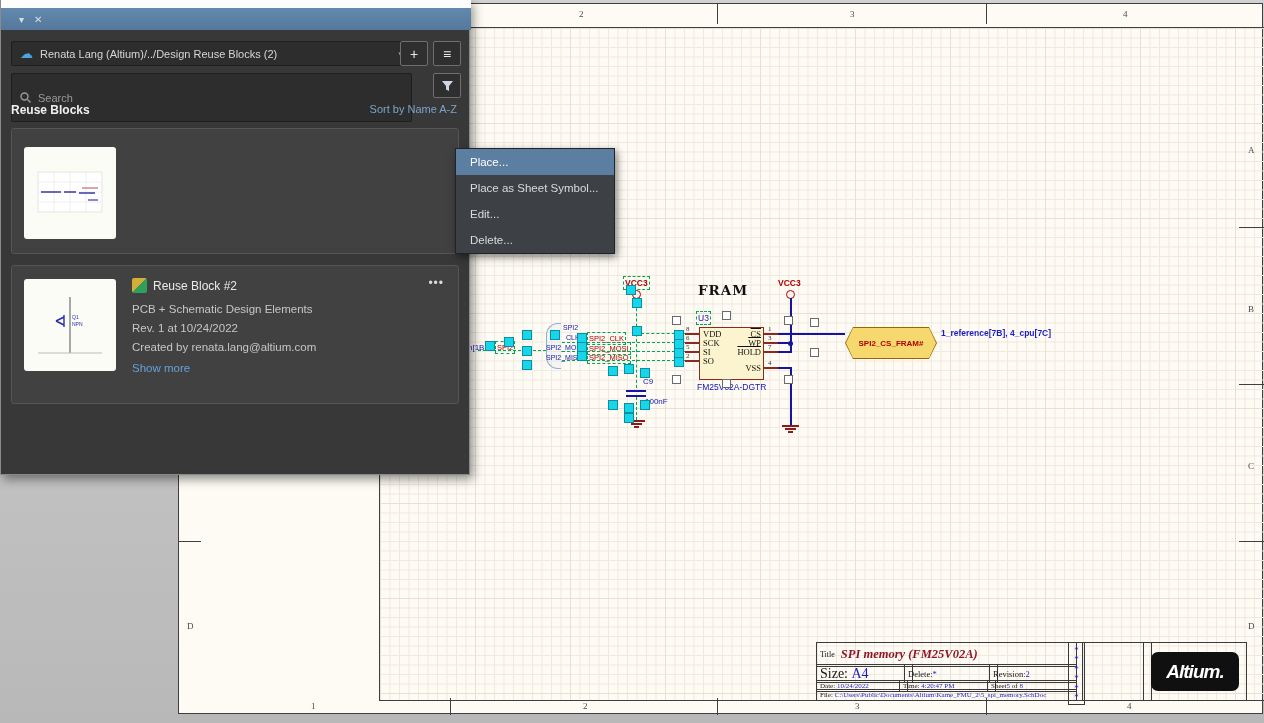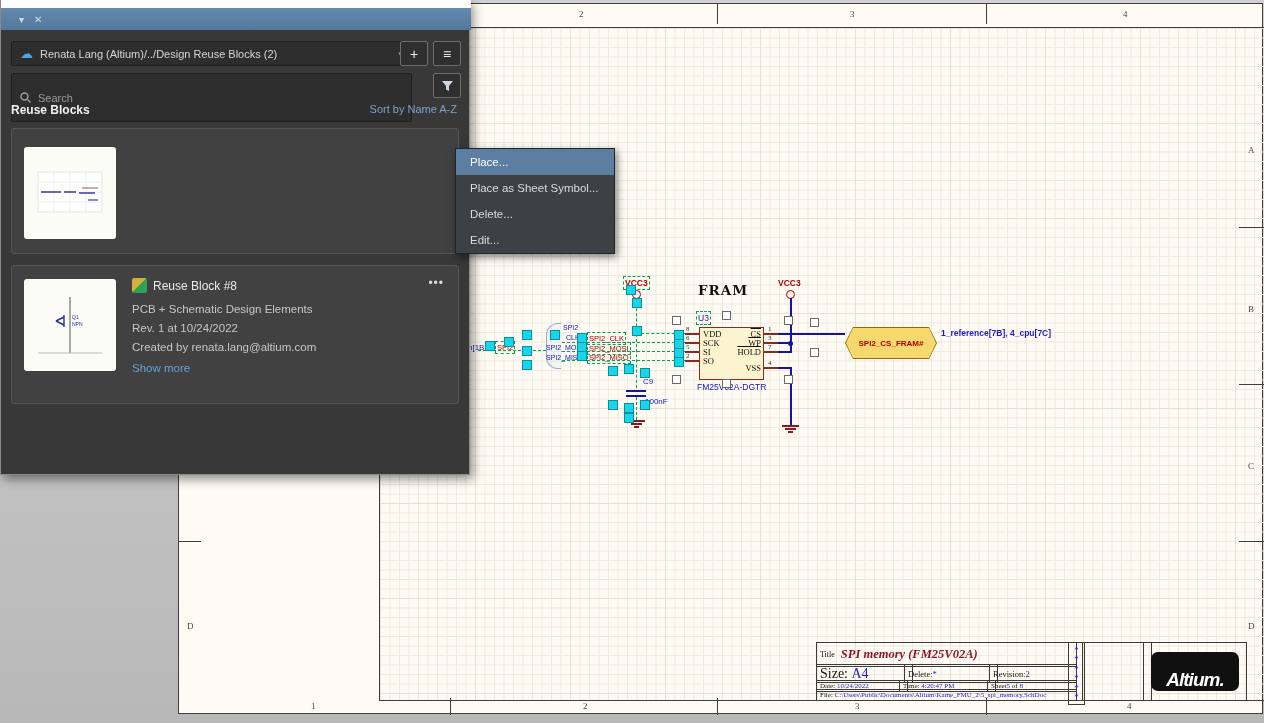--- a/index.html
+++ b/index.html
@@ -18,21 +18,21 @@
   .zone{position:absolute;font-family:"Liberation Serif",serif;font-size:9px;color:#4a4a4a;}
   .vline{position:absolute;width:1px;background:#3f3f3f;}
   .hline{position:absolute;height:1px;background:#3f3f3f;}
 
   
   .tb-cell{position:absolute;border:1px solid #3a3a3a;font-family:"Liberation Serif",serif;
            color:#151515;display:flex;align-items:center;padding:0 3px;background:transparent;}
   .blue{color:#1d1dc4;}
   .tb-small{font-size:7px;}
   #tb-title-val{font-size:12.5px;font-weight:bold;font-style:italic;color:#8e1526;margin-left:6px;}
-  #logo-box{background:#101010;border-radius:7px;display:flex;align-items:flex-end;justify-content:center;}
+  #logo-box{background:#101010;border-radius:7px;display:flex;align-items:center;justify-content:center;}
   #logo-box span{color:#fff;font-weight:bold;font-style:italic;font-size:19px;letter-spacing:-1px;
                  font-family:"Liberation Sans",sans-serif;}
   #stars{flex-direction:column;justify-content:space-around;align-items:center;padding:2px 0;}
   #stars span{color:#2222cc;font-size:9px;line-height:8px;}
 
   
   .gwire-h{position:absolute;height:0;border-top:1px dashed #00a550;}
   .gwire-v{position:absolute;width:0;border-left:1px dashed #00a550;}
   .bwire-h{position:absolute;height:2px;background:#1414a0;}
   .bwire-v{position:absolute;width:2px;background:#1414a0;}
@@ -362,28 +362,28 @@
       <svg width="92" height="92" viewBox="0 0 92 92">
         <path d="M46 18 v56" stroke="#555" stroke-width="1"></path>
         <path d="M14 74 h64" stroke="#bbb" stroke-width="1"></path>
         <path d="M40 38 l-8 4 M40 46 l-8 -4 M40 36 v12" stroke="#2a2ab0" stroke-width="1.4" fill="none"></path>
         <text x="48" y="40" font-size="5" fill="#2a2ab0">Q1</text>
         <text x="48" y="47" font-size="5" fill="#2a2ab0">NPN</text>
       </svg>
     </div>
     <div class="title-row" style="top:12px">
       <div class="mini-icon" id="icon-block"></div>
-      <span class="nm">Reuse Block #8</span>
+      <span class="nm">Reuse Block #2</span>
     </div>
     <span class="dots" style="right:14px;top:10px">•••</span>
     <span class="meta" style="top:37px">PCB + Schematic Design Elements</span>
     <span class="meta" style="top:56px">Rev. 1 at 10/24/2022</span>
     <span class="meta" style="top:75px">Created by renata.lang@altium.com</span>
     <span class="meta showmore" style="top:96px">Show more</span>
   </div>
 </div>
 
 <div id="ctxmenu" class="abs">
   <div class="menu-item hl">Place...</div>
   <div class="menu-item">Place as Sheet Symbol...</div>
+  <div class="menu-item">Edit...</div>
   <div class="menu-item">Delete...</div>
-  <div class="menu-item">Edit...</div>
 </div>
 
 </body></html>

